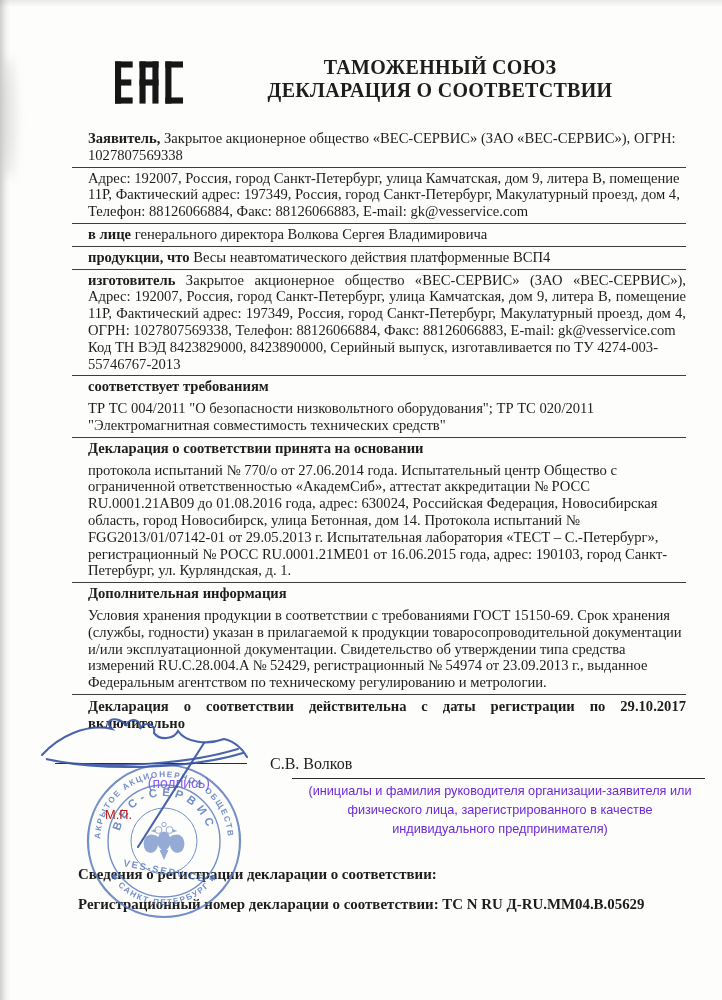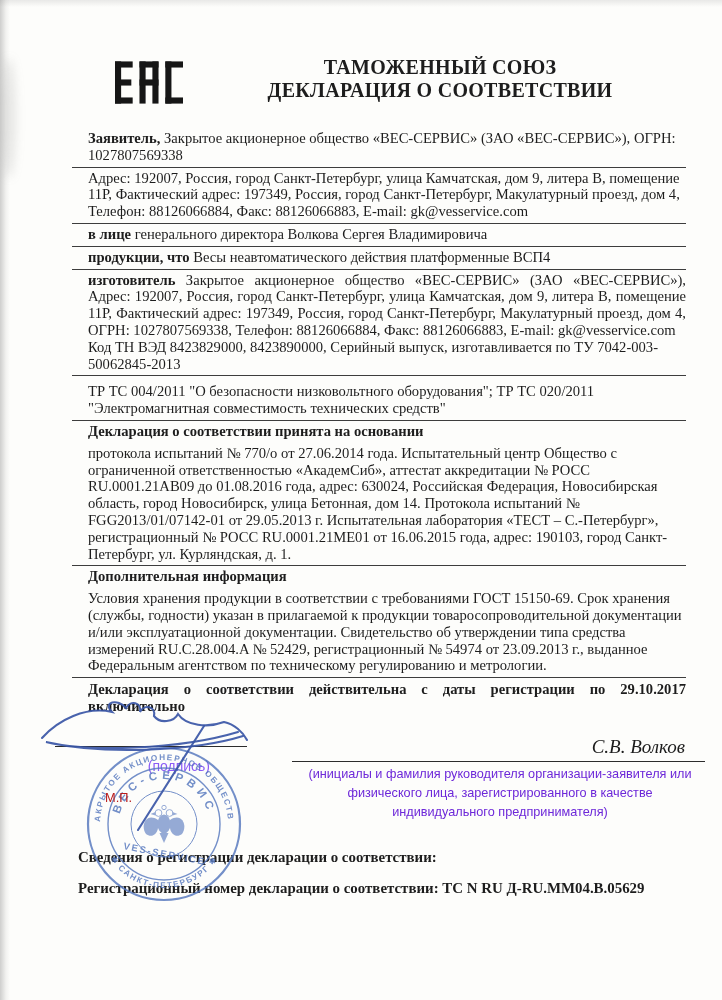--- a/index.html
+++ b/index.html
@@ -76,21 +76,21 @@
     font-family:"Liberation Sans", sans-serif;font-size:12.8px;color:#b91c1c;z-index:4;
   }
   .stamp{position:absolute;left:84px;top:26px;width:160px;height:160px;z-index:2;filter:blur(.3px);opacity:.82;}
   .stamp circle{fill:none;stroke:var(--stamp-blue);}
   .stamp .ring-text{font-family:"Liberation Sans", sans-serif;font-size:8.2px;letter-spacing:1.6px;fill:var(--stamp-blue);font-weight:bold;}
   .stamp .name-text{font-family:"Liberation Sans", sans-serif;font-size:11.5px;letter-spacing:4.5px;fill:var(--stamp-blue);font-weight:bold;}
   .stamp .ves-text{font-family:"Liberation Sans", sans-serif;font-size:9.5px;letter-spacing:1.8px;fill:var(--stamp-blue);font-weight:bold;}
   .stamp .eagle{fill:var(--stamp-blue);opacity:.75;}
   .head-name{
     position:absolute;left:270px;top:21px;width:415px;
-    text-align:right;font-size:19px;font-style:italic;
+    text-align:left;font-size:16px;
   }
   .head-line{position:absolute;left:292px;top:43px;width:413px;border-top:1.2px solid #2c2c2c;}
   .head-caption{
     position:absolute;left:300px;top:47px;width:400px;text-align:center;
     font-family:"Liberation Sans", sans-serif;font-size:12.7px;line-height:19px;color:#6d28d9;
   }
 
   
   .registration{margin:0 24px 0 72px;padding-left:6px;font-weight:bold;font-size:14.9px;}
   .registration p{margin:0;}
@@ -143,24 +143,25 @@
     <div class="sec">
       <p><b>в лице</b> <span>генерального директора Волкова Сергея Владимировича</span></p>
     </div>
 
     <div class="sec">
       <p><b>продукции, что</b> <span>Весы неавтоматического действия платформенные ВСП4</span></p>
     </div>
 
     <div class="sec">
       <p class="just"><b>изготовитель</b> <span>Закрытое акционерное общество «ВЕС-СЕРВИС» (ЗАО «ВЕС-СЕРВИС»), Адрес: 192007, Россия, город Санкт-Петербург, улица Камчатская, дом 9, литера В, помещение 11Р, Фактический адрес: 197349, Россия, город Санкт-Петербург, Макулатурный проезд, дом 4, ОГРН: 1027807569338, Телефон: 88126066884, Факс: 88126066883, E-mail: gk@vesservice.com</span></p>
-      <p>Код ТН ВЭД 8423829000, 8423890000, Серийный выпуск, изготавливается по ТУ 7042-003-50062845-2013</p>
-    </div>
-
-    <div class="sec">
+      <p>Код ТН ВЭД 8423829000, 8423890000, Серийный выпуск, изготавливается по ТУ 4274-003-55746767-2013</p>
+    </div>
+
+    <div class="sec">
+      <p class="head">соответствует требованиям</p>
       <p class="gap-top">ТР ТС 004/2011 "О безопасности низковольтного оборудования"; ТР ТС 020/2011 "Электромагнитная совместимость технических средств"</p>
     </div>
 
     <div class="sec">
       <p class="head">Декларация о соответствии принята на основании</p>
       <p class="gap-top">протокола испытаний № 770/о от 27.06.2014 года. Испытательный центр Общество с ограниченной ответственностью «АкадемСиб», аттестат аккредитации № РОСС RU.0001.21АВ09 до 01.08.2016 года, адрес: 630024, Российская Федерация, Новосибирская область, город Новосибирск, улица Бетонная, дом 14. Протокола испытаний № FGG2013/01/07142-01 от 29.05.2013 г. Испытательная лаборатория «ТЕСТ – С.-Петербург», регистрационный № РОСС RU.0001.21МЕ01 от 16.06.2015 года, адрес: 190103, город Санкт-Петербург, ул. Курляндская, д. 1.</p>
     </div>
 
     <div class="sec">
       <p class="head">Дополнительная информация</p>

